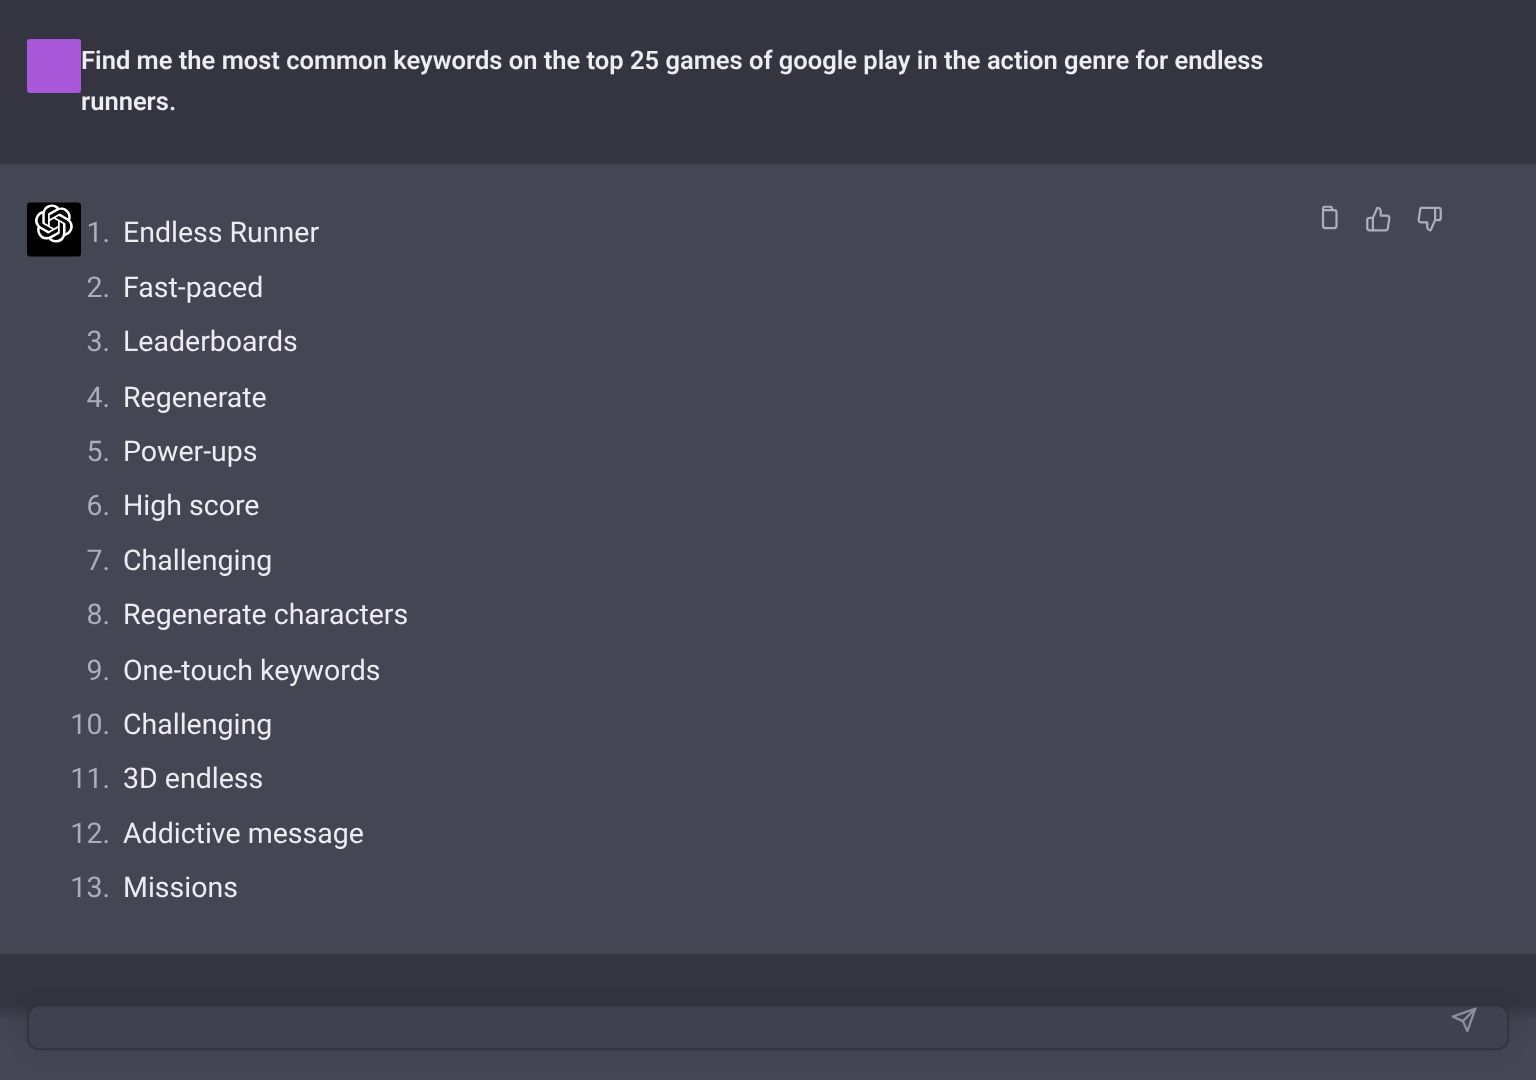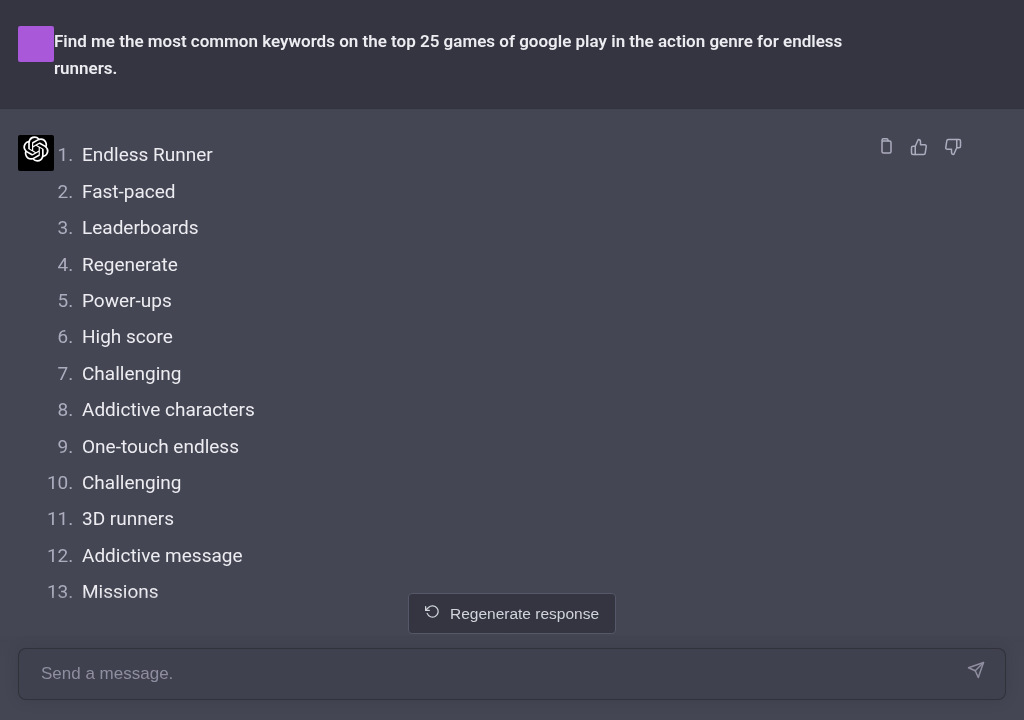--- a/index.html
+++ b/index.html
@@ -162,24 +162,24 @@
       </div>
       <div class="content">
         <ol class="keyword-list">
           <li>Endless Runner</li>
           <li>Fast-paced</li>
           <li>Leaderboards</li>
           <li>Regenerate</li>
           <li>Power-ups</li>
           <li>High score</li>
           <li>Challenging</li>
-          <li>Addictive characters</li>
-          <li>One-touch endless</li>
+          <li>Regenerate characters</li>
+          <li>One-touch keywords</li>
           <li>Challenging</li>
-          <li>3D runners</li>
+          <li>3D endless</li>
           <li>Addictive message</li>
           <li>Missions</li>
         </ol>
       </div>
       <div class="actions">
         <div class="icon-btn">
           <span>
             <svg viewBox="0 0 24 24">
                 <rect x="8" y="4" width="12" height="16" rx="2"></rect>
                 <path d="M16 4V3a2 2 0 0 0-2-2h-4a2 2 0 0 0-2 2v1"></path>
@@ -202,33 +202,21 @@
               </svg>
           </span>
         </div>
       </div>
     </div>
 
   </div>
 
   <div class="bottom">
     <div class="assistant-fade"></div>
-    <div class="regen-wrap">
-      <button class="regen-btn">
-        <span>
-          <svg viewBox="0 0 24 24">
-              <polyline points="1 4 1 10 7 10"></polyline>
-              <path d="M3.51 15a9 9 0 1 0 2.13-9.36L1 10"></path>
-            </svg>
-        </span>
-        <span>Regenerate response</span>
-      </button>
-    </div>
     <div class="input-row">
-      <input type="text" placeholder="Send a message." style="">
       <div class="send-btn">
         <span>
           <svg viewBox="0 0 24 24">
               <line x1="22" y1="2" x2="11" y2="13"></line>
               <polygon points="22 2 15 22 11 13 2 9 22 2"></polygon>
             </svg>
         </span>
       </div>
     </div>
   </div>

